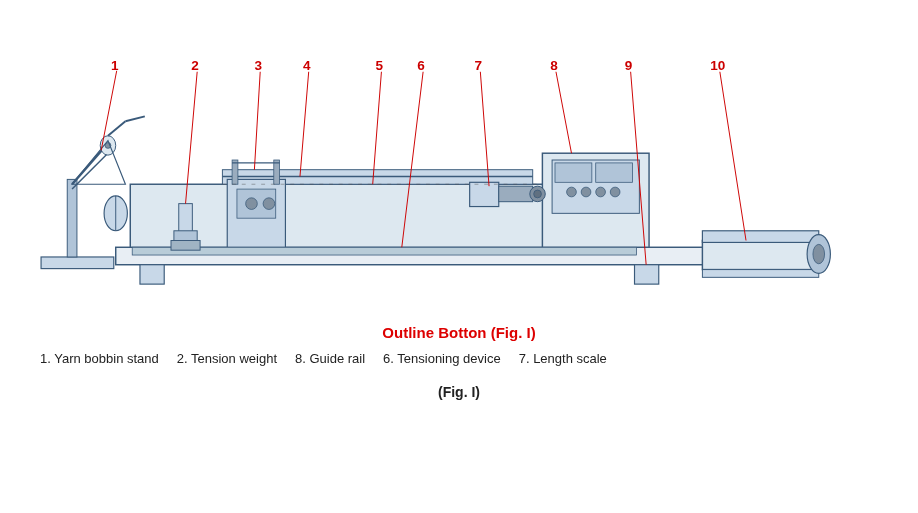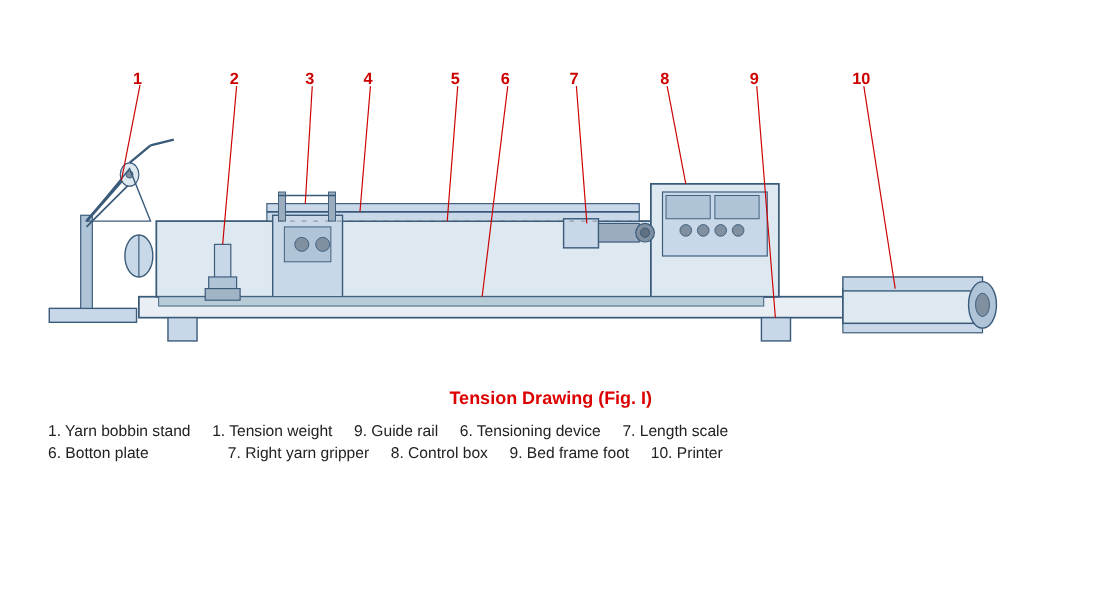--- a/index.html
+++ b/index.html
@@ -159,32 +159,26 @@
       <line x1="559" y1="74" x2="575" y2="158" stroke="#cc0000" stroke-width="1"></line>
 
       <text x="630" y="72" fill="#cc0000" font-size="14" font-weight="bold" font-family="Arial">9</text>
       <line x1="636" y1="74" x2="652" y2="273" stroke="#cc0000" stroke-width="1"></line>
 
       <text x="718" y="72" fill="#cc0000" font-size="14" font-weight="bold" font-family="Arial">10</text>
       <line x1="728" y1="74" x2="755" y2="248" stroke="#cc0000" stroke-width="1"></line>
     </svg>
   </div>
 
-  <div class="outline-title">Tension Drawing (Fig. I)</div>
+  <div class="outline-title">Outline Botton (Fig. I)</div>
 
   <div class="labels-area">
     <div class="labels-row">
       <span class="label-item">1. Yarn bobbin stand</span>
-      <span class="label-item">1. Tension weight</span>
-      <span class="label-item">9. Guide rail</span>
+      <span class="label-item">2. Tension weight</span>
+      <span class="label-item">8. Guide rail</span>
       <span class="label-item">6. Tensioning device</span>
       <span class="label-item">7. Length scale</span>
     </div>
-    <div class="labels-row">
-      <span class="label-item">6. Botton plate</span>
-      <span class="label-item" style="margin-left:48px;">7. Right yarn gripper</span>
-      <span class="label-item">8. Control box</span>
-      <span class="label-item">9. Bed frame foot</span>
-      <span class="label-item">10. Printer</span>
-    </div>
   </div>
 
+  <div class="fig-label">(Fig. I)</div>
 </div>
 
 </body></html>

